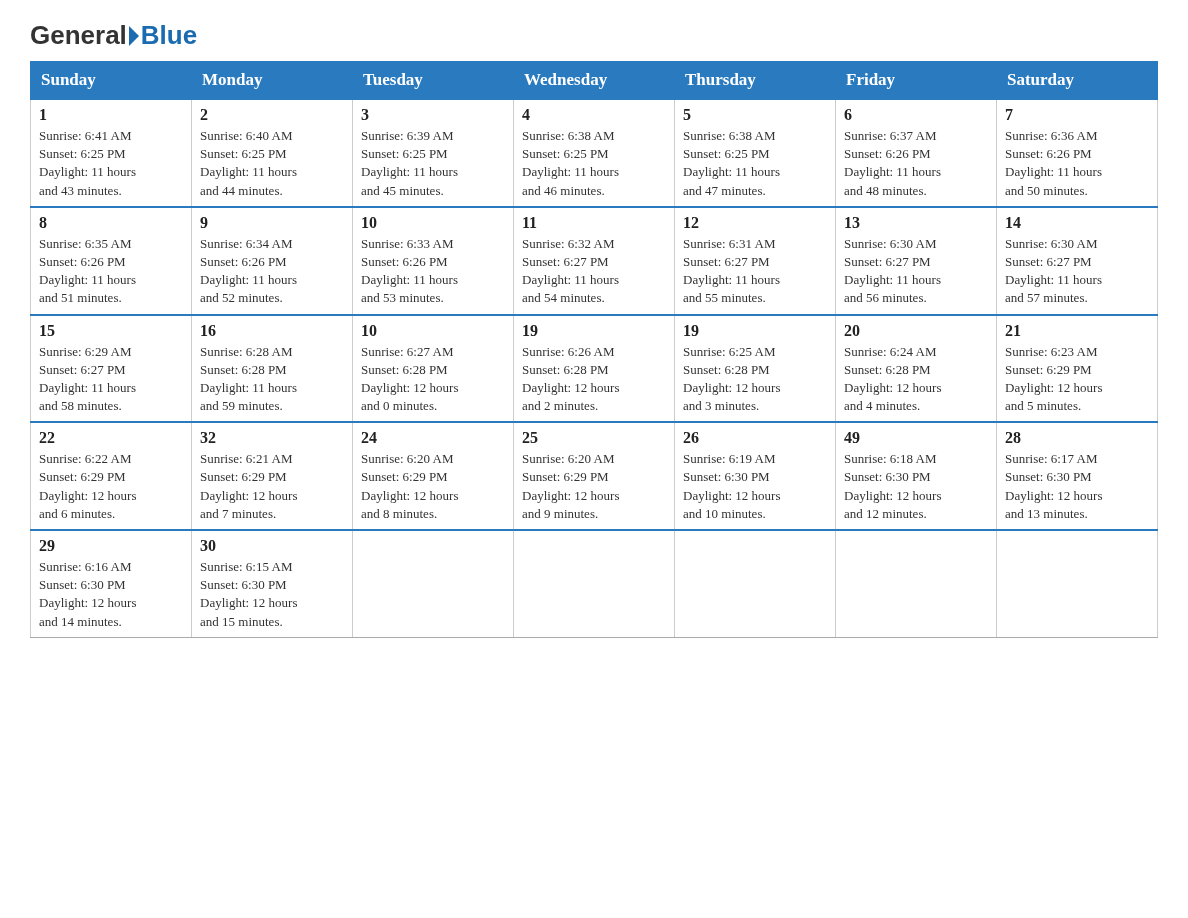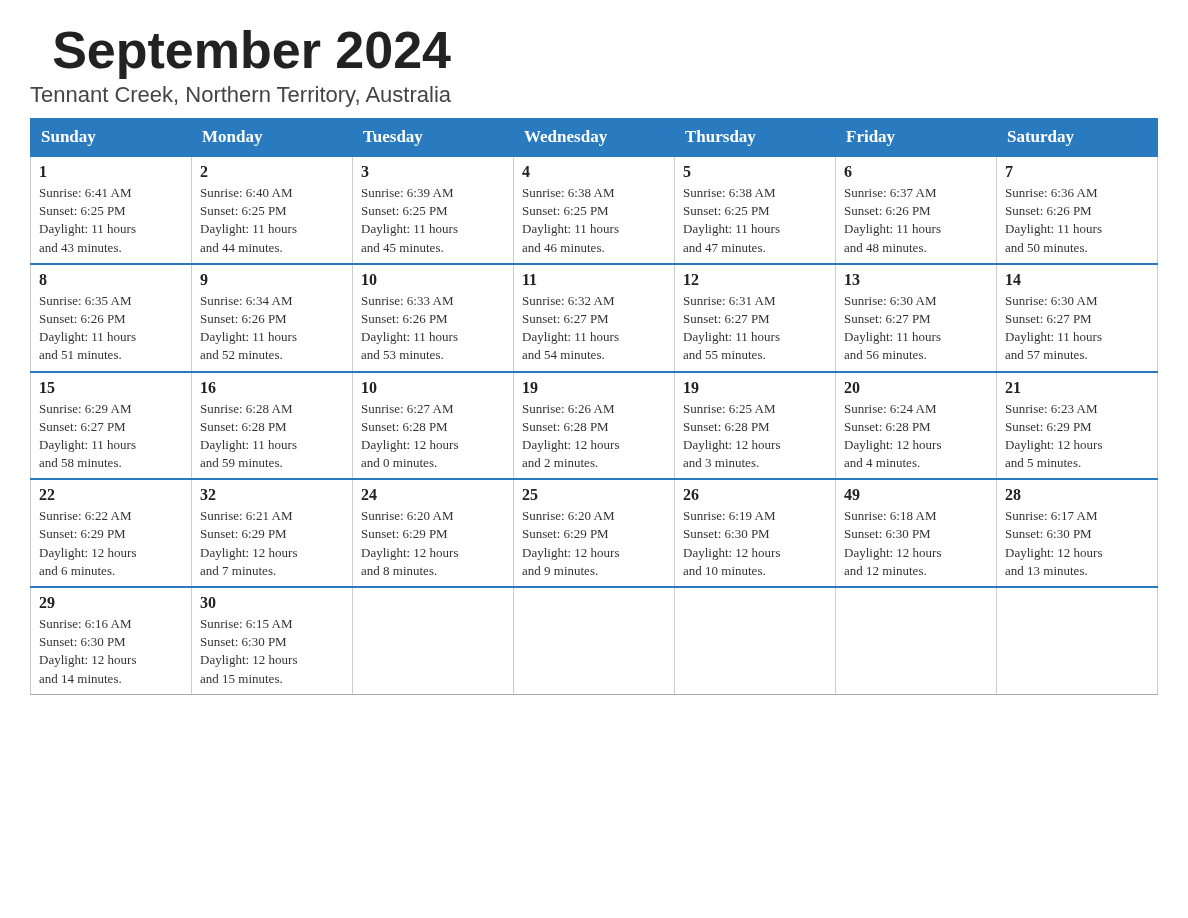--- a/index.html
+++ b/index.html
@@ -95,23 +95,26 @@
       background: #fff;
     }
     .week-row td {
       border-top: 2px solid #2a7abf;
     }
   </style>
 </head>
 <body>
 
 <div class="header-section">
-  <div class="title-area">
-    <div class="calendar-title">September 2024</div>
-    <div class="calendar-subtitle">Tennant Creek, Northern Territory, Australia</div>
+  <div class="logo">
+    <div class="logo-text">
+      <span class="logo-general">General</span>
+      <div class="logo-triangle"></div>
+      <span class="logo-blue">Blue</span>
+    </div>
   </div>
 </div>
 
 <table class="calendar-table">
   <thead>
     <tr>
     <th>Sunday</th>
         <th>Monday</th>
         <th>Tuesday</th>
         <th>Wednesday</th>

